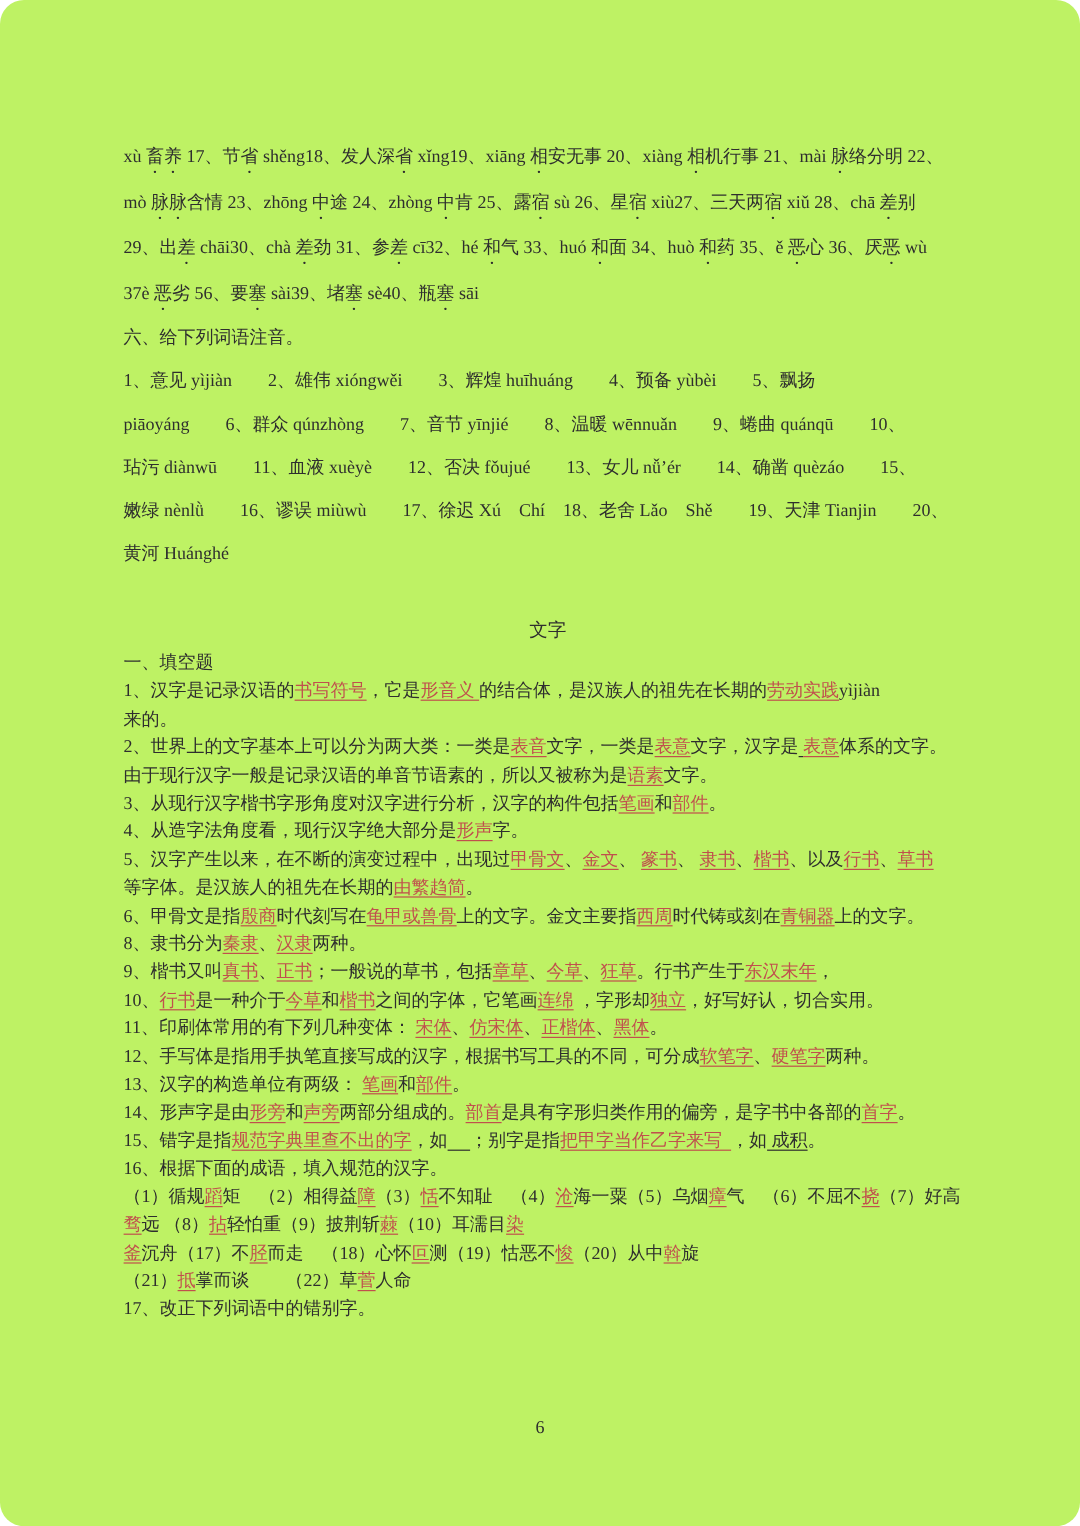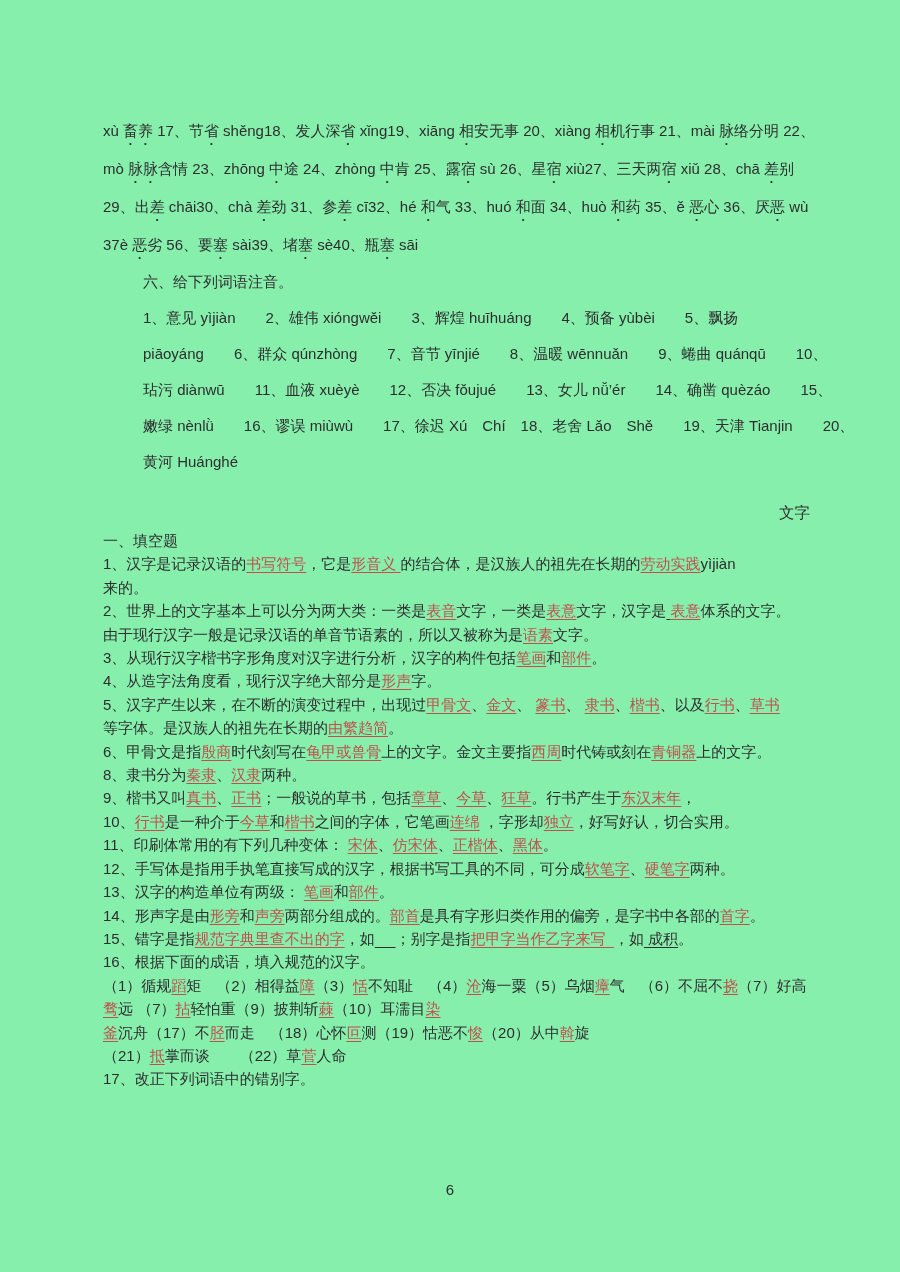--- a/index.html
+++ b/index.html
@@ -1,31 +1,32 @@
 <!DOCTYPE html>
 <html><head>
 <meta charset="utf-8">
 <style>
   html,body{margin:0;padding:0;}
   .page{
     position:relative;
     width:900px;height:1272px;
-    background:#86efac;
+    background:#bef264;
     overflow:hidden;
-    font-family:Liberation Sans, sans-serif;
+    font-family:Liberation Serif, serif;
     color:var(--ink,#2e2e2e);
     font-size:15px;
+    border-radius:20px;
   }
   .content{padding:112px 90px 0 103px;}
   .line{white-space:nowrap;}
   
   .sec-pinyin .line{line-height:38px;font-size:15px;}
   .sec-six{margin-top:0;}
-  .sec-six .line,.sec-six .sec-title{line-height:36px;margin-left:40px;}
-  .heading{margin-top:23px;line-height:20px;text-align:right;font-size:15.5px;}
+  .sec-six .line,.sec-six .sec-title{line-height:36px;}
+  .heading{margin-top:36px;line-height:20px;text-align:center;font-size:15.5px;}
   .sec-fill{margin-top:6px;}
   .sec-fill .line,.sec-fill .subtitle{line-height:23.4px;}
   
   .seg-k{}
   .seg-r{
     color:var(--red,#c0504d);
     text-decoration:underline;
     text-decoration-color:var(--red,#c0504d);
     text-decoration-thickness:1px;
     text-underline-offset:3px;
@@ -89,21 +90,21 @@
           <div class="line"><span class="seg-k">8、隶书分为</span><span class="seg-r">秦隶</span><span class="seg-k">、</span><span class="seg-r">汉隶</span><span class="seg-k">两种。</span></div>
           <div class="line"><span class="seg-k">9、楷书又叫</span><span class="seg-r">真书</span><span class="seg-k">、</span><span class="seg-r">正书</span><span class="seg-k">；一般说的草书，包括</span><span class="seg-r">章草</span><span class="seg-k">、</span><span class="seg-r">今草</span><span class="seg-k">、</span><span class="seg-r">狂草</span><span class="seg-k">。行书产生于</span><span class="seg-r">东汉末年</span><span class="seg-k">，</span></div>
           <div class="line"><span class="seg-k">10、</span><span class="seg-r">行书</span><span class="seg-k">是一种介于</span><span class="seg-r">今草</span><span class="seg-k">和</span><span class="seg-r">楷书</span><span class="seg-k">之间的字体，它笔画</span><span class="seg-r">连绵</span><span class="seg-k"> ，字形却</span><span class="seg-r">独立</span><span class="seg-k">，好写好认，切合实用。</span></div>
           <div class="line"><span class="seg-k">11、印刷体常用的有下列几种变体： </span><span class="seg-r">宋体</span><span class="seg-k">、</span><span class="seg-r">仿宋体</span><span class="seg-k">、</span><span class="seg-r">正楷体</span><span class="seg-k">、</span><span class="seg-r">黑体</span><span class="seg-k">。</span></div>
           <div class="line"><span class="seg-k">12、手写体是指用手执笔直接写成的汉字，根据书写工具的不同，可分成</span><span class="seg-r">软笔字</span><span class="seg-k">、</span><span class="seg-r">硬笔字</span><span class="seg-k">两种。</span></div>
           <div class="line"><span class="seg-k">13、汉字的构造单位有两级： </span><span class="seg-r">笔画</span><span class="seg-k">和</span><span class="seg-r">部件</span><span class="seg-k">。</span></div>
           <div class="line"><span class="seg-k">14、形声字是由</span><span class="seg-r">形旁</span><span class="seg-k">和</span><span class="seg-r">声旁</span><span class="seg-k">两部分组成的。</span><span class="seg-r">部首</span><span class="seg-k">是具有字形归类作用的偏旁，是字书中各部的</span><span class="seg-r">首字</span><span class="seg-k">。</span></div>
           <div class="line"><span class="seg-k">15、错字是指</span><span class="seg-r">规范字典里查不出的字</span><span class="seg-k">，如</span><span class="seg-u">&nbsp;&nbsp;&nbsp;&nbsp;&nbsp;</span><span class="seg-k">；别字是指</span><span class="seg-r">把甲字当作乙字来写&nbsp;&nbsp;</span><span class="seg-k">，如</span><span class="seg-u">&nbsp;成积</span><span class="seg-k">。</span></div>
           <div class="line"><span class="seg-k">16、根据下面的成语，填入规范的汉字。</span></div>
           <div class="line"><span class="seg-k">（1）循规</span><span class="seg-r">蹈</span><span class="seg-k">矩　（2）相得益</span><span class="seg-r">障</span><span class="seg-k">（3）</span><span class="seg-r">恬</span><span class="seg-k">不知耻　（4）</span><span class="seg-r">沧</span><span class="seg-k">海一粟（5）乌烟</span><span class="seg-r">瘴</span><span class="seg-k">气　（6）不屈不</span><span class="seg-r">挠</span><span class="seg-k">（7）好高</span></div>
-          <div class="line"><span class="seg-r">骛</span><span class="seg-k">远 （7）</span><span class="seg-r">拈</span><span class="seg-k">轻怕重（9）披荆斩</span><span class="seg-r">蕀</span><span class="seg-k">（10）耳濡目</span><span class="seg-r">染</span></div>
+          <div class="line"><span class="seg-r">骛</span><span class="seg-k">远 （8）</span><span class="seg-r">拈</span><span class="seg-k">轻怕重（9）披荆斩</span><span class="seg-r">蕀</span><span class="seg-k">（10）耳濡目</span><span class="seg-r">染</span></div>
           <div class="line"><span class="seg-r">釜</span><span class="seg-k">沉舟（17）不</span><span class="seg-r">胫</span><span class="seg-k">而走　（18）心怀</span><span class="seg-r">叵</span><span class="seg-k">测（19）怙恶不</span><span class="seg-r">悛</span><span class="seg-k">（20）从中</span><span class="seg-r">斡</span><span class="seg-k">旋</span></div>
           <div class="line"><span class="seg-k">（21）</span><span class="seg-r">抵</span><span class="seg-k">掌而谈　　（22）草</span><span class="seg-r">菅</span><span class="seg-k">人命</span></div>
           <div class="line"><span class="seg-k">17、改正下列词语中的错别字。</span></div>
         </div>
     </div>
 
   </div>
 
   <div class="page-number">6</div>
 </div>

